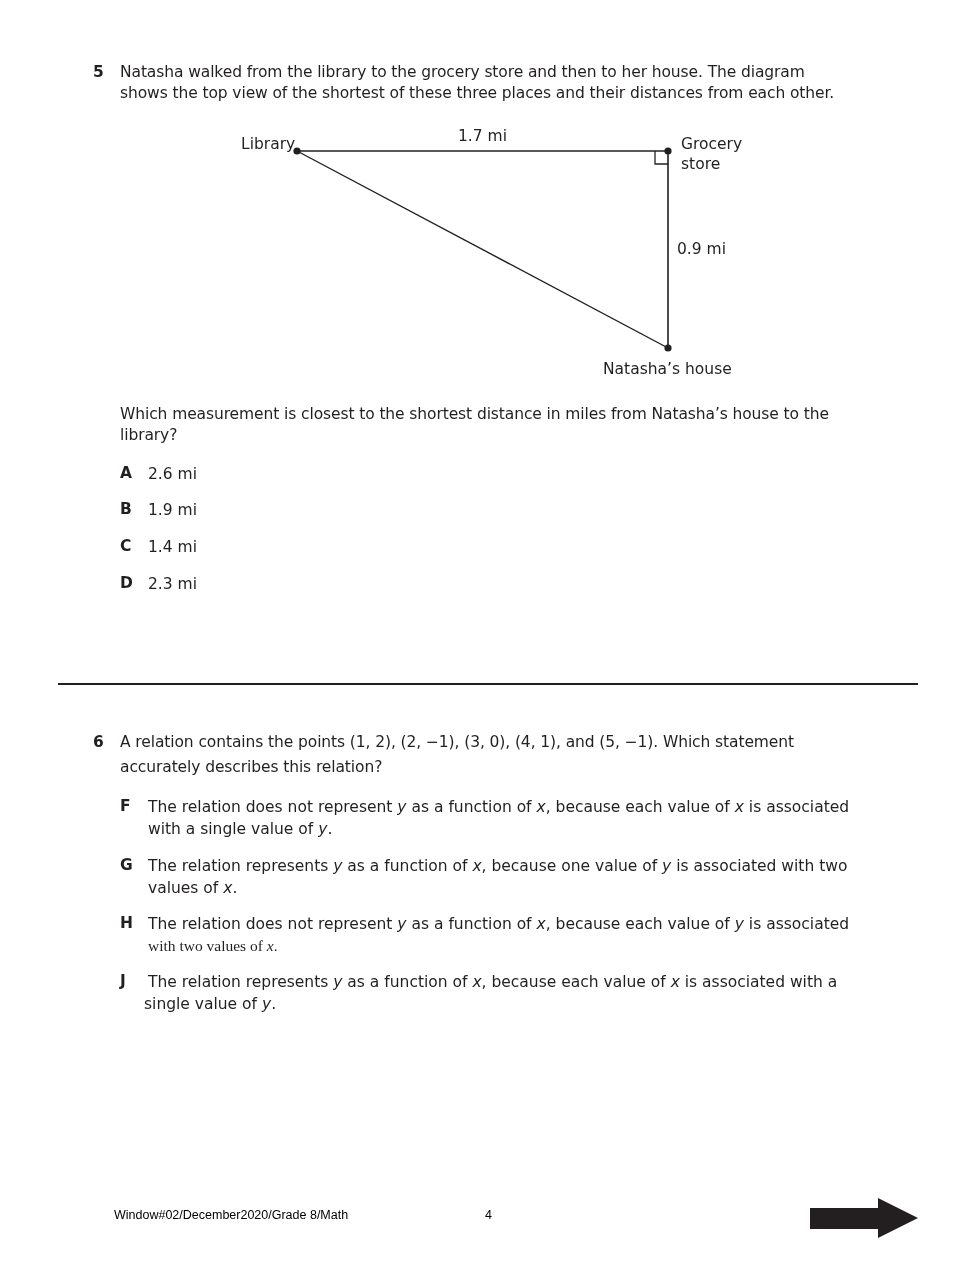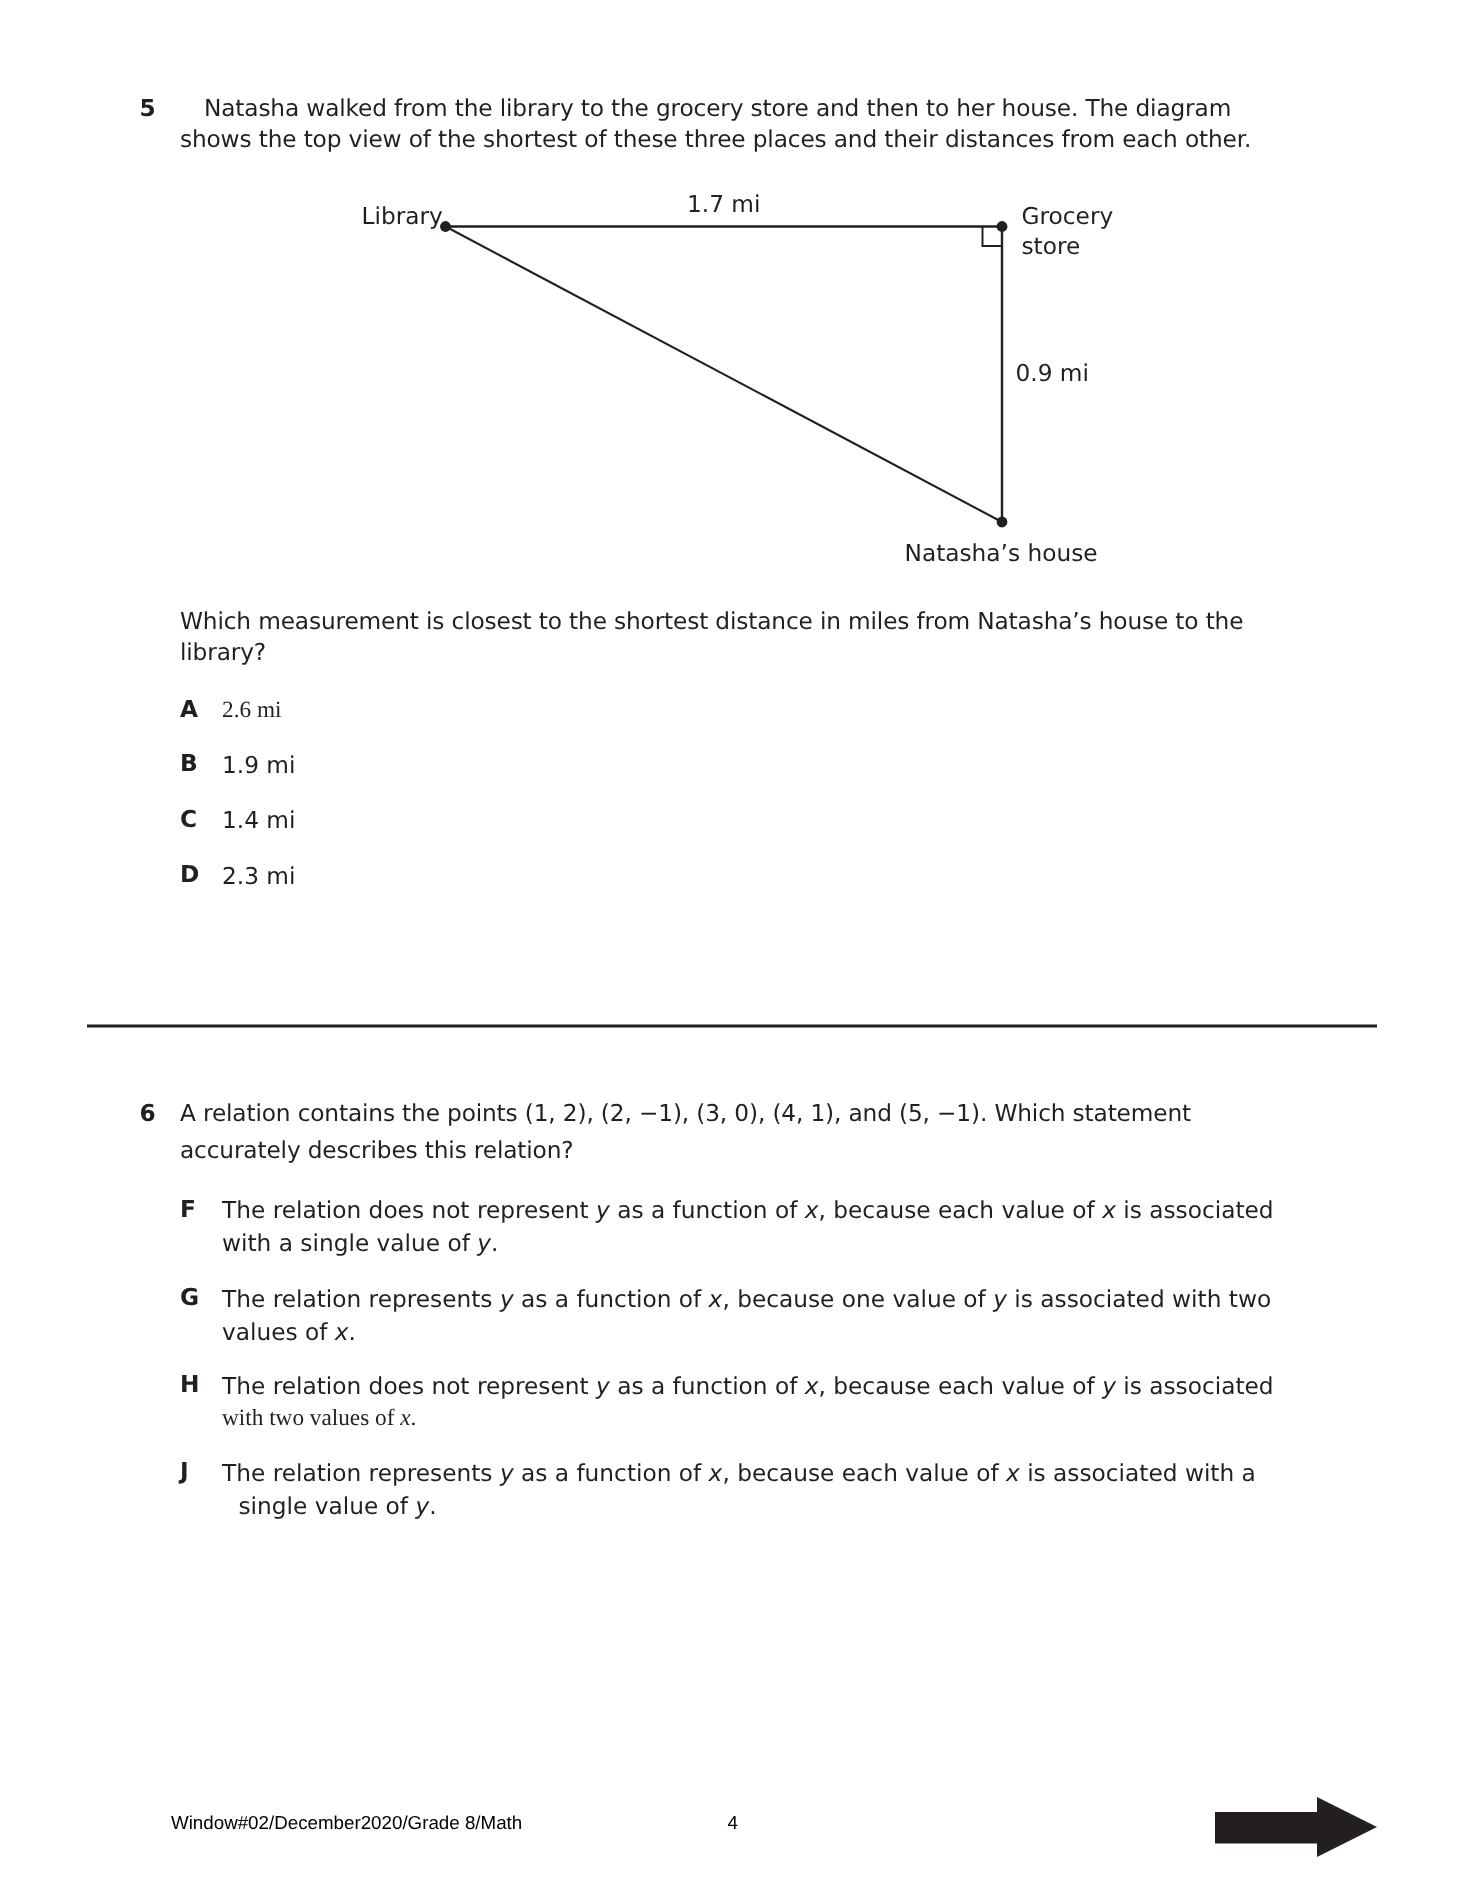--- a/index.html
+++ b/index.html
@@ -14,21 +14,21 @@
   .divider { position: absolute; left: 58px; top: 683px; width: 860px; height: 2px; background: #231f20; }
   .footer-left { position: absolute; left: 114px; top: 1208px; font-family: "Liberation Sans", sans-serif; font-size: 12.5px; color: #000; }
   .footer-page { position: absolute; left: 485px; top: 1208px; font-family: "Liberation Sans", sans-serif; font-size: 12.5px; color: #000; }
   .goon { position: absolute; left: 810px; top: 1198px; width: 110px; height: 40px; }
   .goon-text { position: absolute; left: 814px; top: 1208px; font-family: "Liberation Sans", sans-serif; font-weight: bold; font-size: 17px; color: #fff; line-height: 21px; letter-spacing: -0.3px; margin-top: 39px; }
 </style>
 </head>
 <body>
 
 <div class="qnum" style="left:93px; top:63px;">5</div>
-<div class="text" style="left:120px; top:62px;margin-left:16px;">Natasha walked from the library to the grocery store and then to her house. The diagram</div>
+<div class="text" style="left:120px; top:62px;">Natasha walked from the library to the grocery store and then to her house. The diagram</div>
 <div class="text" style="left:120px; top:83px;">shows the top view of the shortest of these three places and their distances from each other.</div>
 
 <svg class="diagram" width="979" height="400" viewBox="0 0 979 400">
   <line x1="297" y1="151" x2="668" y2="151" stroke="#231f20" stroke-width="1.6"></line>
   <line x1="668" y1="151" x2="668" y2="348" stroke="#231f20" stroke-width="1.6"></line>
   <line x1="297" y1="151" x2="668" y2="348" stroke="#231f20" stroke-width="1.4"></line>
   <polyline points="655,151 655,164 668,164" fill="none" stroke="#231f20" stroke-width="1.3"></polyline>
   <circle cx="297" cy="151" r="3.6" fill="#231f20"></circle>
   <circle cx="668" cy="151" r="3.6" fill="#231f20"></circle>
   <circle cx="668" cy="348" r="3.6" fill="#231f20"></circle>
@@ -38,21 +38,21 @@
 <div class="lbl" style="left:681px; top:134px;">Grocery</div>
 <div class="lbl" style="left:681px; top:154px;">store</div>
 <div class="lbl" style="left:677px; top:239px;">0.9 mi</div>
 <div class="lbl" style="left:603px; top:359px;">Natasha’s house</div>
 
 <div class="text" style="left:120px; top:404px;">Which measurement is closest to the shortest distance in miles from Natasha’s house to the</div>
 <div class="text" style="left:120px; top:425px;">library?</div>
 
 <div>
   <div class="opt-letter" style="left:120px; top:464px;">A</div>
-  <div class="opt-text" style="left:148px; top:463px;font-family:Liberation Serif, serif;">2.6 mi</div>
+  <div class="opt-text" style="left:148px; top:463px;">2.6 mi</div>
 </div>
 <div>
   <div class="opt-letter" style="left:120px; top:500px;">B</div>
   <div class="opt-text" style="left:148px; top:499px;">1.9 mi</div>
 </div>
 <div>
   <div class="opt-letter" style="left:120px; top:537px;">C</div>
   <div class="opt-text" style="left:148px; top:536px;">1.4 mi</div>
 </div>
 <div>
@@ -80,21 +80,21 @@
 
 <div>
   <div class="opt-letter" style="left:120px; top:914px;">H</div>
   <div class="opt-text" style="left:148px; top:913px;"><span>The relation does not represent </span><i>y</i><span> as a function of </span><i>x</i><span>, because each value of </span><i>y</i><span> is associated</span></div>
   <div class="opt-text" style="left:148px; top:935px;font-family:Liberation Serif, serif;"><span>with two values of </span><i>x</i><span>.</span></div>
 </div>
 
 <div>
   <div class="opt-letter" style="left:120px; top:972px;">J</div>
   <div class="opt-text" style="left:148px; top:971px;"><span>The relation represents </span><i>y</i><span> as a function of </span><i>x</i><span>, because each value of </span><i>x</i><span> is associated with a</span></div>
-  <div class="opt-text" style="left:159px; top:993px;"><span>single value of </span><i>y</i><span>.</span></div>
+  <div class="opt-text" style="left:144px; top:993px;"><span>single value of </span><i>y</i><span>.</span></div>
 </div>
 
 <div class="footer-left">Window#02/December2020/Grade 8/Math</div>
 <div class="footer-page">4</div>
 <svg class="goon" width="110" height="40" viewBox="0 0 110 40">
   <rect x="0" y="10" width="70" height="21" fill="#231f20"></rect>
   <polygon points="68,0 108,20 68,40" fill="#231f20"></polygon>
 </svg>
 <div class="goon-text">GO ON</div>
 

